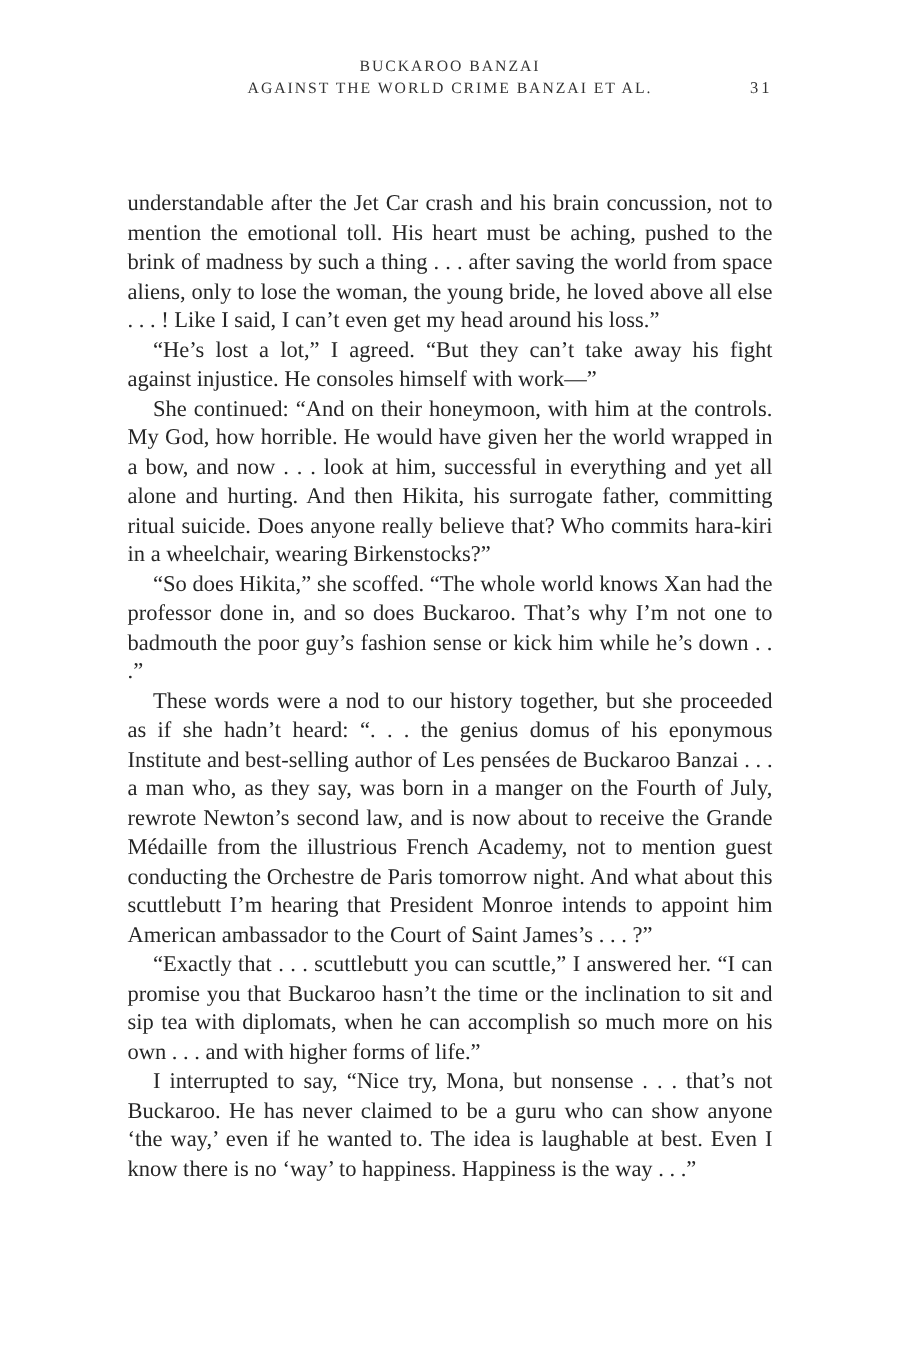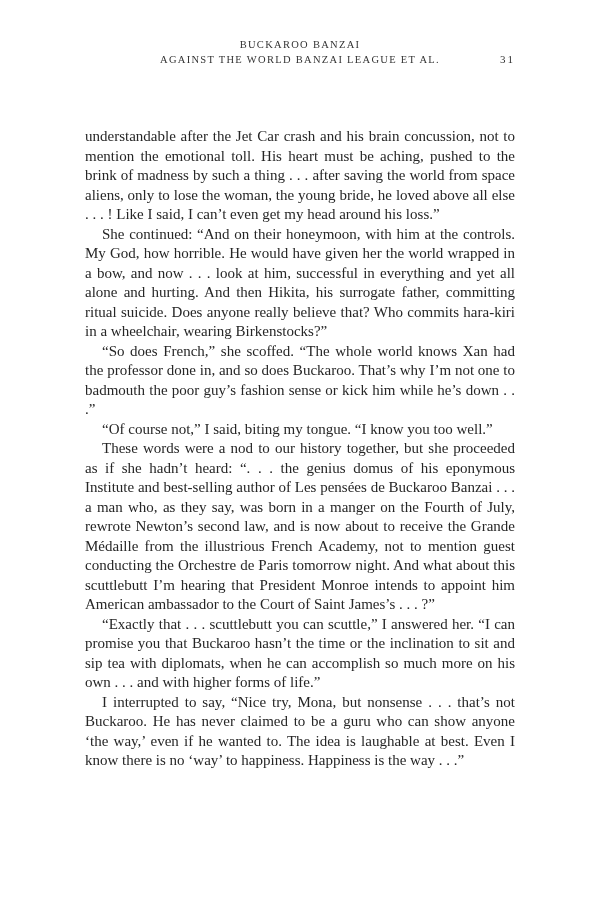--- a/index.html
+++ b/index.html
@@ -50,25 +50,25 @@
   }
   .body-text p.indent { text-indent: 17px; }
   .body-text .seg-italic { }
 </style>
 </head>
 <body>
 
 <div class="page">
   <header class="running-head">
     <div>BUCKAROO BANZAI</div>
-    <div>AGAINST THE WORLD BANZAI LEAGUE ET AL.</div>
+    <div>AGAINST THE WORLD CRIME BANZAI ET AL.</div>
   </header>
   <div class="page-number">31</div>
   <main class="body-text">
       <p class="no-indent"><span class="seg-normal">understandable after the Jet Car crash and his brain concussion, not to mention the emotional toll. His heart must be aching, pushed to the brink of madness by such a thing . . . after saving the world from space aliens, only to lose the woman, the young bride, he loved above all else . . . ! Like I said, I can’t even get my head around his loss.”</span></p>
+      <p class="indent"><span class="seg-normal">“He’s lost a lot,” I agreed. “But they can’t take away his fight against injustice. He consoles himself with work—”</span></p>
       <p class="indent"><span class="seg-normal">She continued: “And on their honeymoon, with him at the controls. My God, how horrible. He would have given her the world wrapped in a bow, and now . . . look at him, successful in everything and yet all alone and hurting. And then Hikita, his surrogate father, committing ritual suicide. Does anyone really believe that? Who commits hara-kiri in a wheelchair, wearing Birkenstocks?”</span></p>
-      <p class="indent"><span class="seg-normal">“So does French,” she scoffed. “The whole world knows Xan had the professor done in, and so does Buckaroo. That’s why I’m not one to badmouth the poor guy’s fashion sense or kick him while he’s down . . .”</span></p>
-      <p class="indent"><span class="seg-normal">“Of course not,” I said, biting my tongue. “I know you too well.”</span></p>
+      <p class="indent"><span class="seg-normal">“So does Hikita,” she scoffed. “The whole world knows Xan had the professor done in, and so does Buckaroo. That’s why I’m not one to badmouth the poor guy’s fashion sense or kick him while he’s down . . .”</span></p>
       <p class="indent"><span class="seg-normal">These words were a nod to our history together, but she proceeded as if she hadn’t heard: “. . . the </span><span class="seg-italic">genius domus</span><span class="seg-normal"> of his eponymous Institute and best-selling author of </span><span class="seg-italic">Les pensées de Buckaroo Banzai</span><span class="seg-normal"> . . . a man who, as they say, was born in a manger on the Fourth of July, rewrote Newton’s second law, and is now about to receive the Grande Médaille from the illustrious French Academy, not to mention guest conducting the Orchestre de Paris tomorrow night. And what about this scuttlebutt I’m hearing that President Monroe intends to appoint him American ambassador to the Court of Saint James’s . . . ?”</span></p>
       <p class="indent"><span class="seg-normal">“Exactly that . . . scuttlebutt you can scuttle,” I answered her. “I can promise you that Buckaroo hasn’t the time or the inclination to sit and sip tea with diplomats, when he can accomplish so much more on his own . . . and with higher forms of life.”</span></p>
       <p class="indent"><span class="seg-normal">I interrupted to say, “Nice try, Mona, but nonsense . . . that’s not Buckaroo. He has never claimed to be a guru who can show anyone ‘the way,’ even if he wanted to. The idea is laughable at best. Even </span><span class="seg-italic">I</span><span class="seg-normal"> know there is no ‘way’ to happiness. Happiness </span><span class="seg-italic">is</span><span class="seg-normal"> the way . . .”</span></p>
     </main>
 </div>
 
 </body></html>

